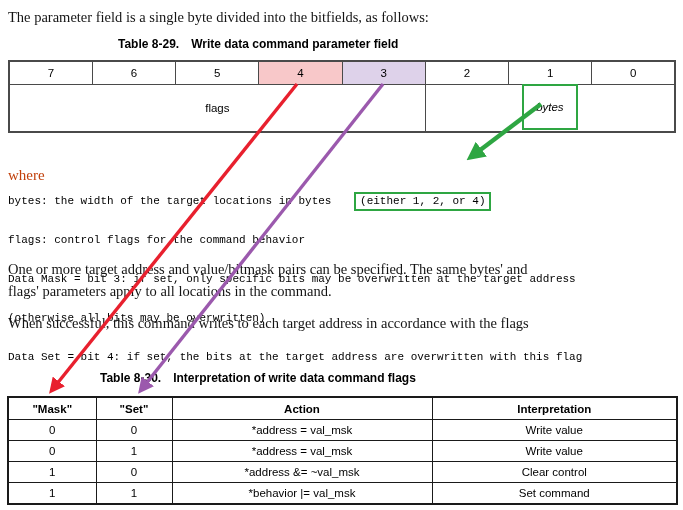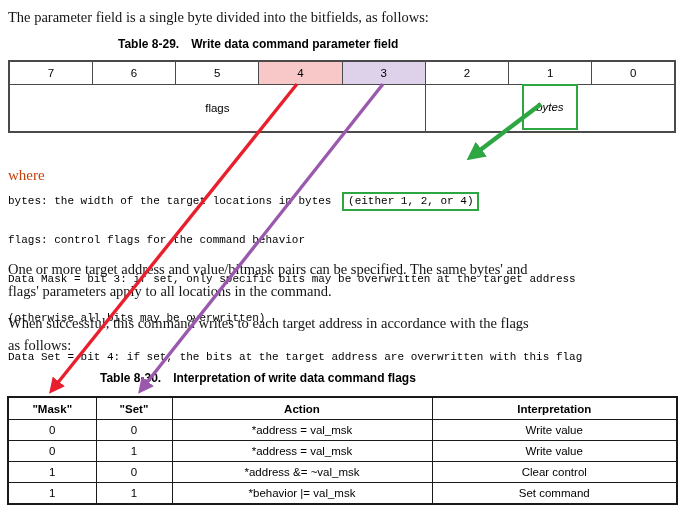--- a/index.html
+++ b/index.html
@@ -26,21 +26,21 @@
   .green-box{display:inline-block;position:relative;top:-1px;border:2px solid var(--annotation-green);
              padding:14px 12px;line-height:14px;background:transparent;font-style:italic;}
 
   
   .where{position:absolute;left:8px;top:142px;font-size:15px;color:#c2410c;margin-top:25px;}
 
   
   .mono{position:absolute;left:8px;top:169px;font-family:"Liberation Mono",monospace;
         font-size:11px;line-height:13px;white-space:pre;color:#000;}
   .green-box2{display:inline-block;position:relative;border:2px solid var(--annotation-green);
-              padding:1px 4px;margin:-3px 4px;font-family:Liberation Mono, monospace;}
+              padding:1px 4px;margin:-3px 16px;font-family:Liberation Mono, monospace;}
 
   
   .flags-table{position:absolute;left:7px;top:396px;width:669px;border-collapse:collapse;
                table-layout:fixed;font-family:"Liberation Sans",sans-serif;font-size:11.5px;color:#000;
                border:2px solid #1a1a1a;}
   .flags-table td,.flags-table th{border:1px solid #1a1a1a;text-align:center;vertical-align:middle;padding:0;}
   .flags-table th{height:21px;font-weight:bold;}
   .flags-table td{height:20px;font-weight:normal;}
 
   
@@ -106,21 +106,20 @@
     <div>Data Set = bit 4: if set, the bits at the target address are overwritten with this flag</div>
   </div>
 
   <div class="para" style="top:259px;">
     <div>One or more target address and value/bitmask pairs can be specified. The same bytes' and</div>
     <div>flags' parameters apply to all locations in the command.</div>
   </div>
 
   <div class="para" style="top:313px;">
     <div>When successful, this command writes to each target address in accordance with the flags</div>
-    <div>as follows:</div>
   </div>
 
   <div class="caption" style="left:100px;top:371px;">
     <span>Table 8-30.</span><span class="cap-text">Interpretation of write data command flags</span>
   </div>
 
   <table class="flags-table">
     <colgroup>
         <col style="width:88px">
         <col style="width:76px">

